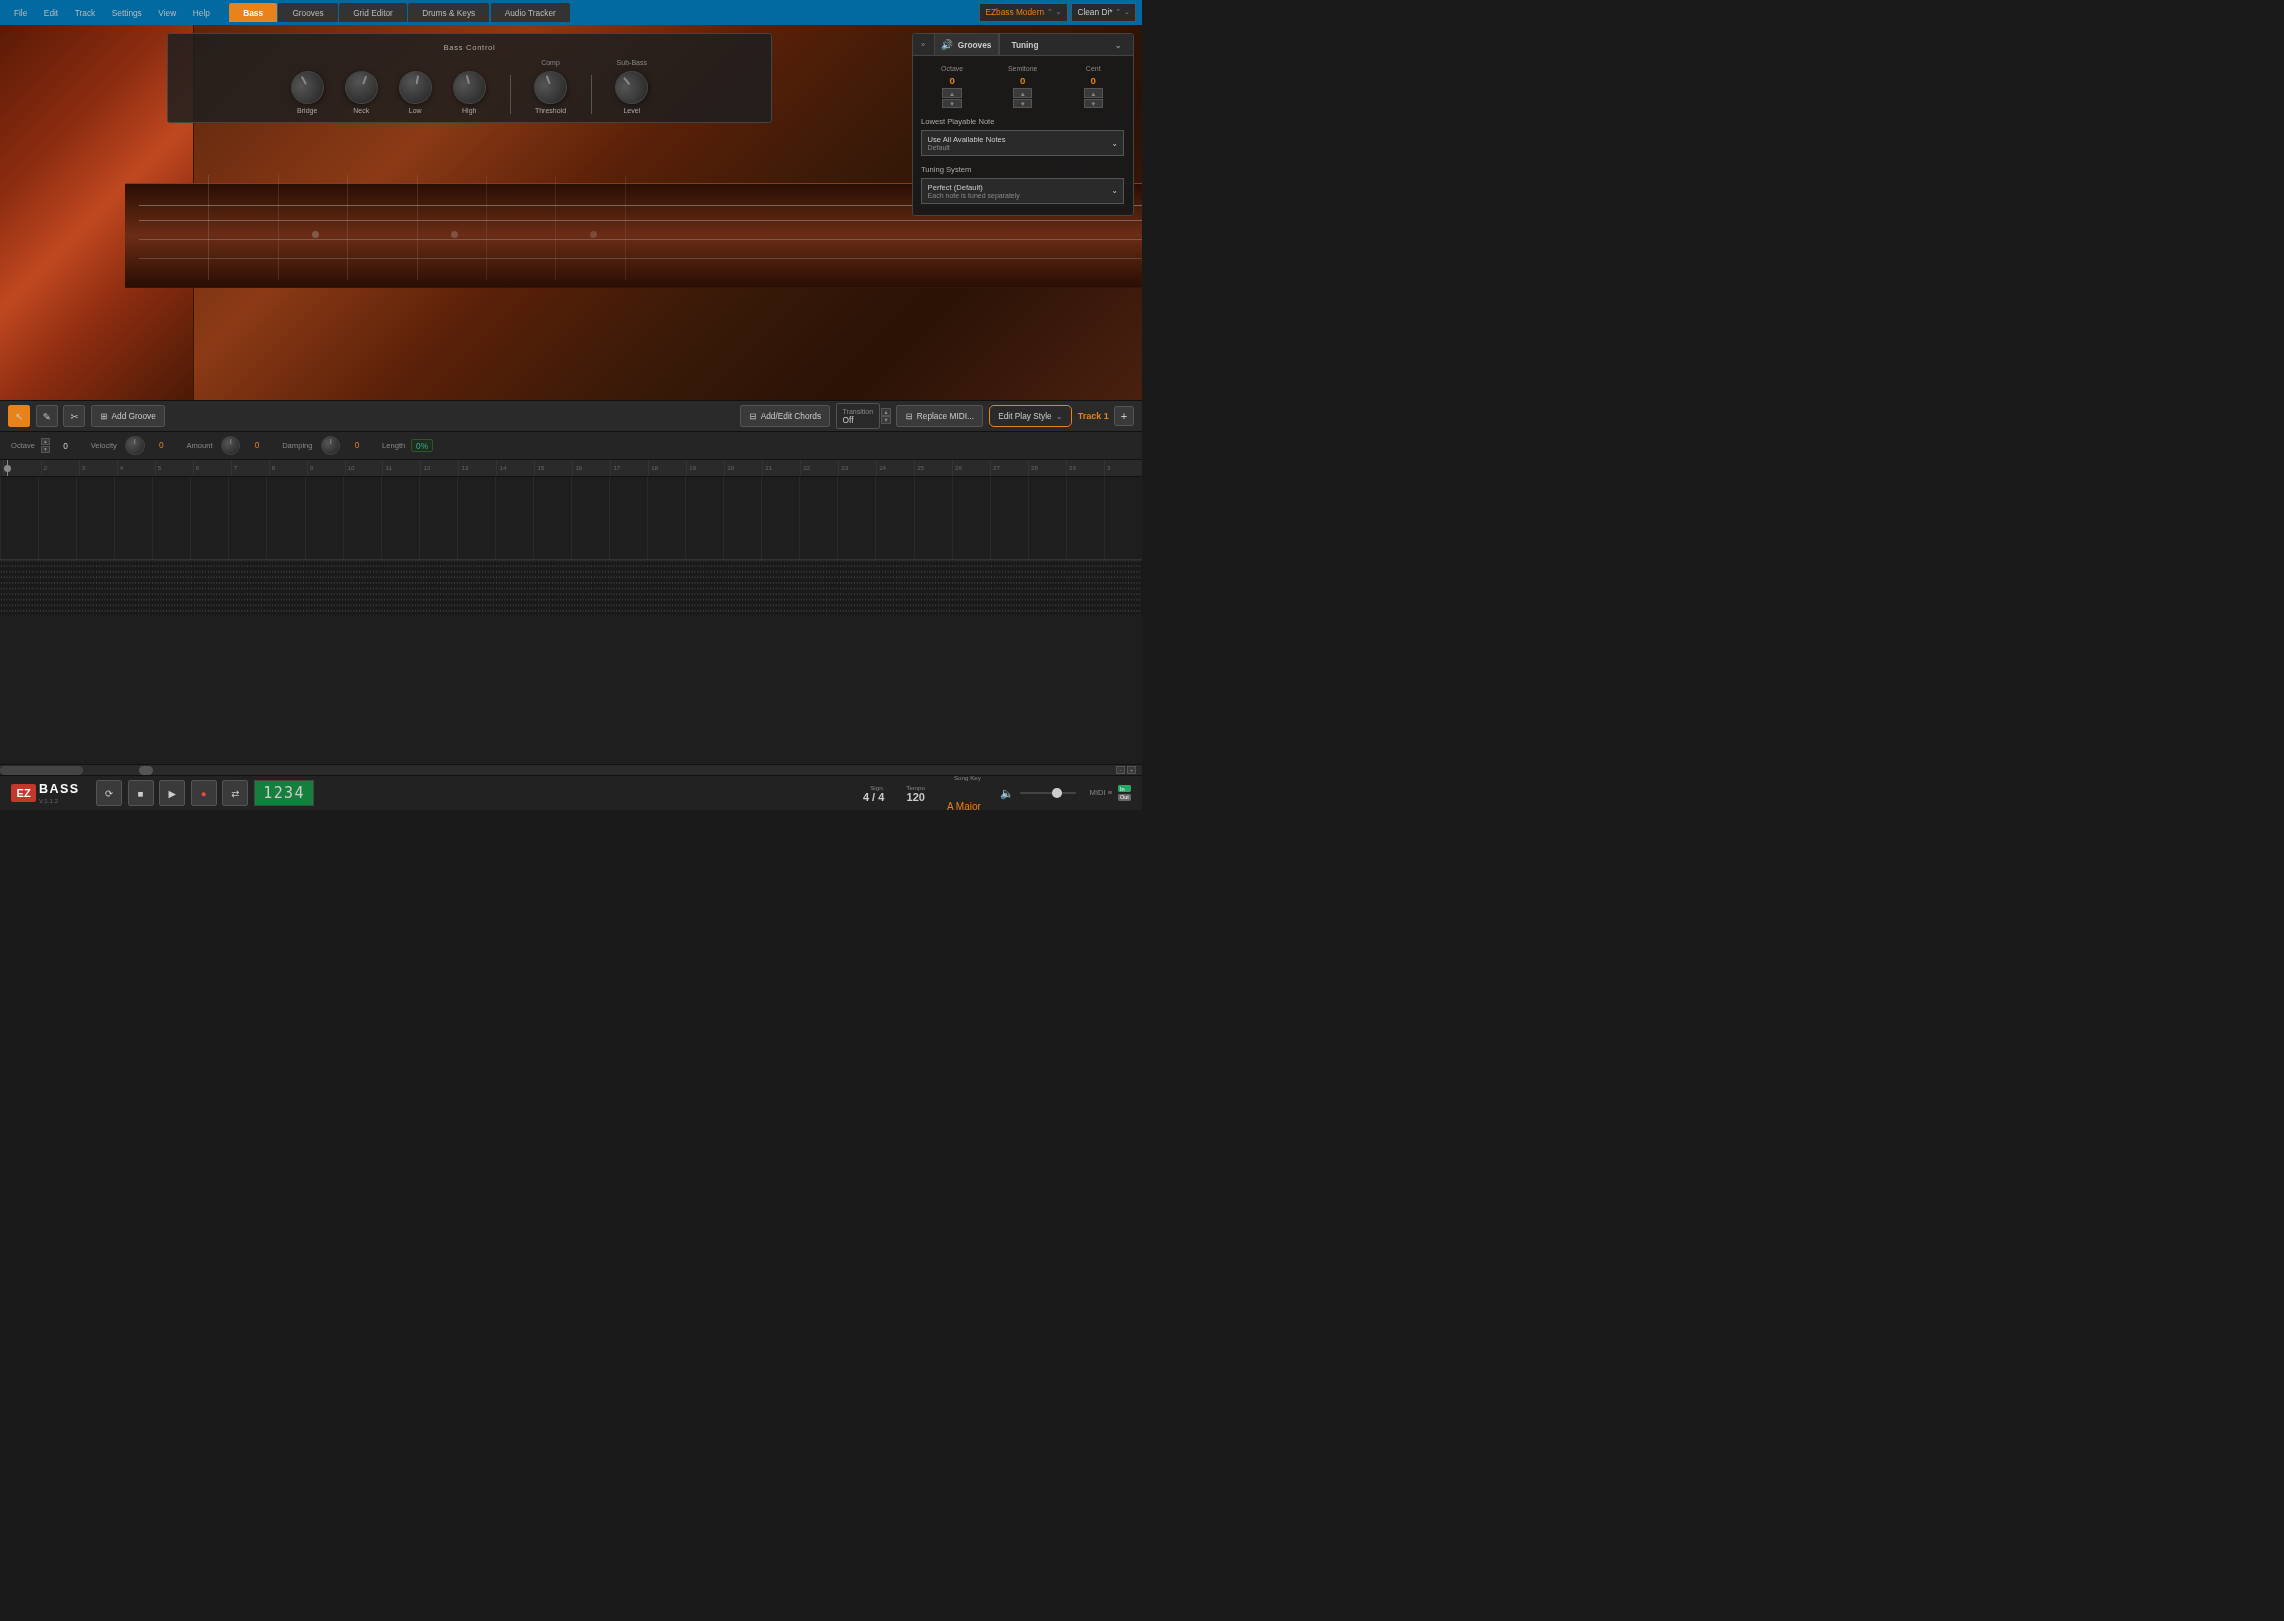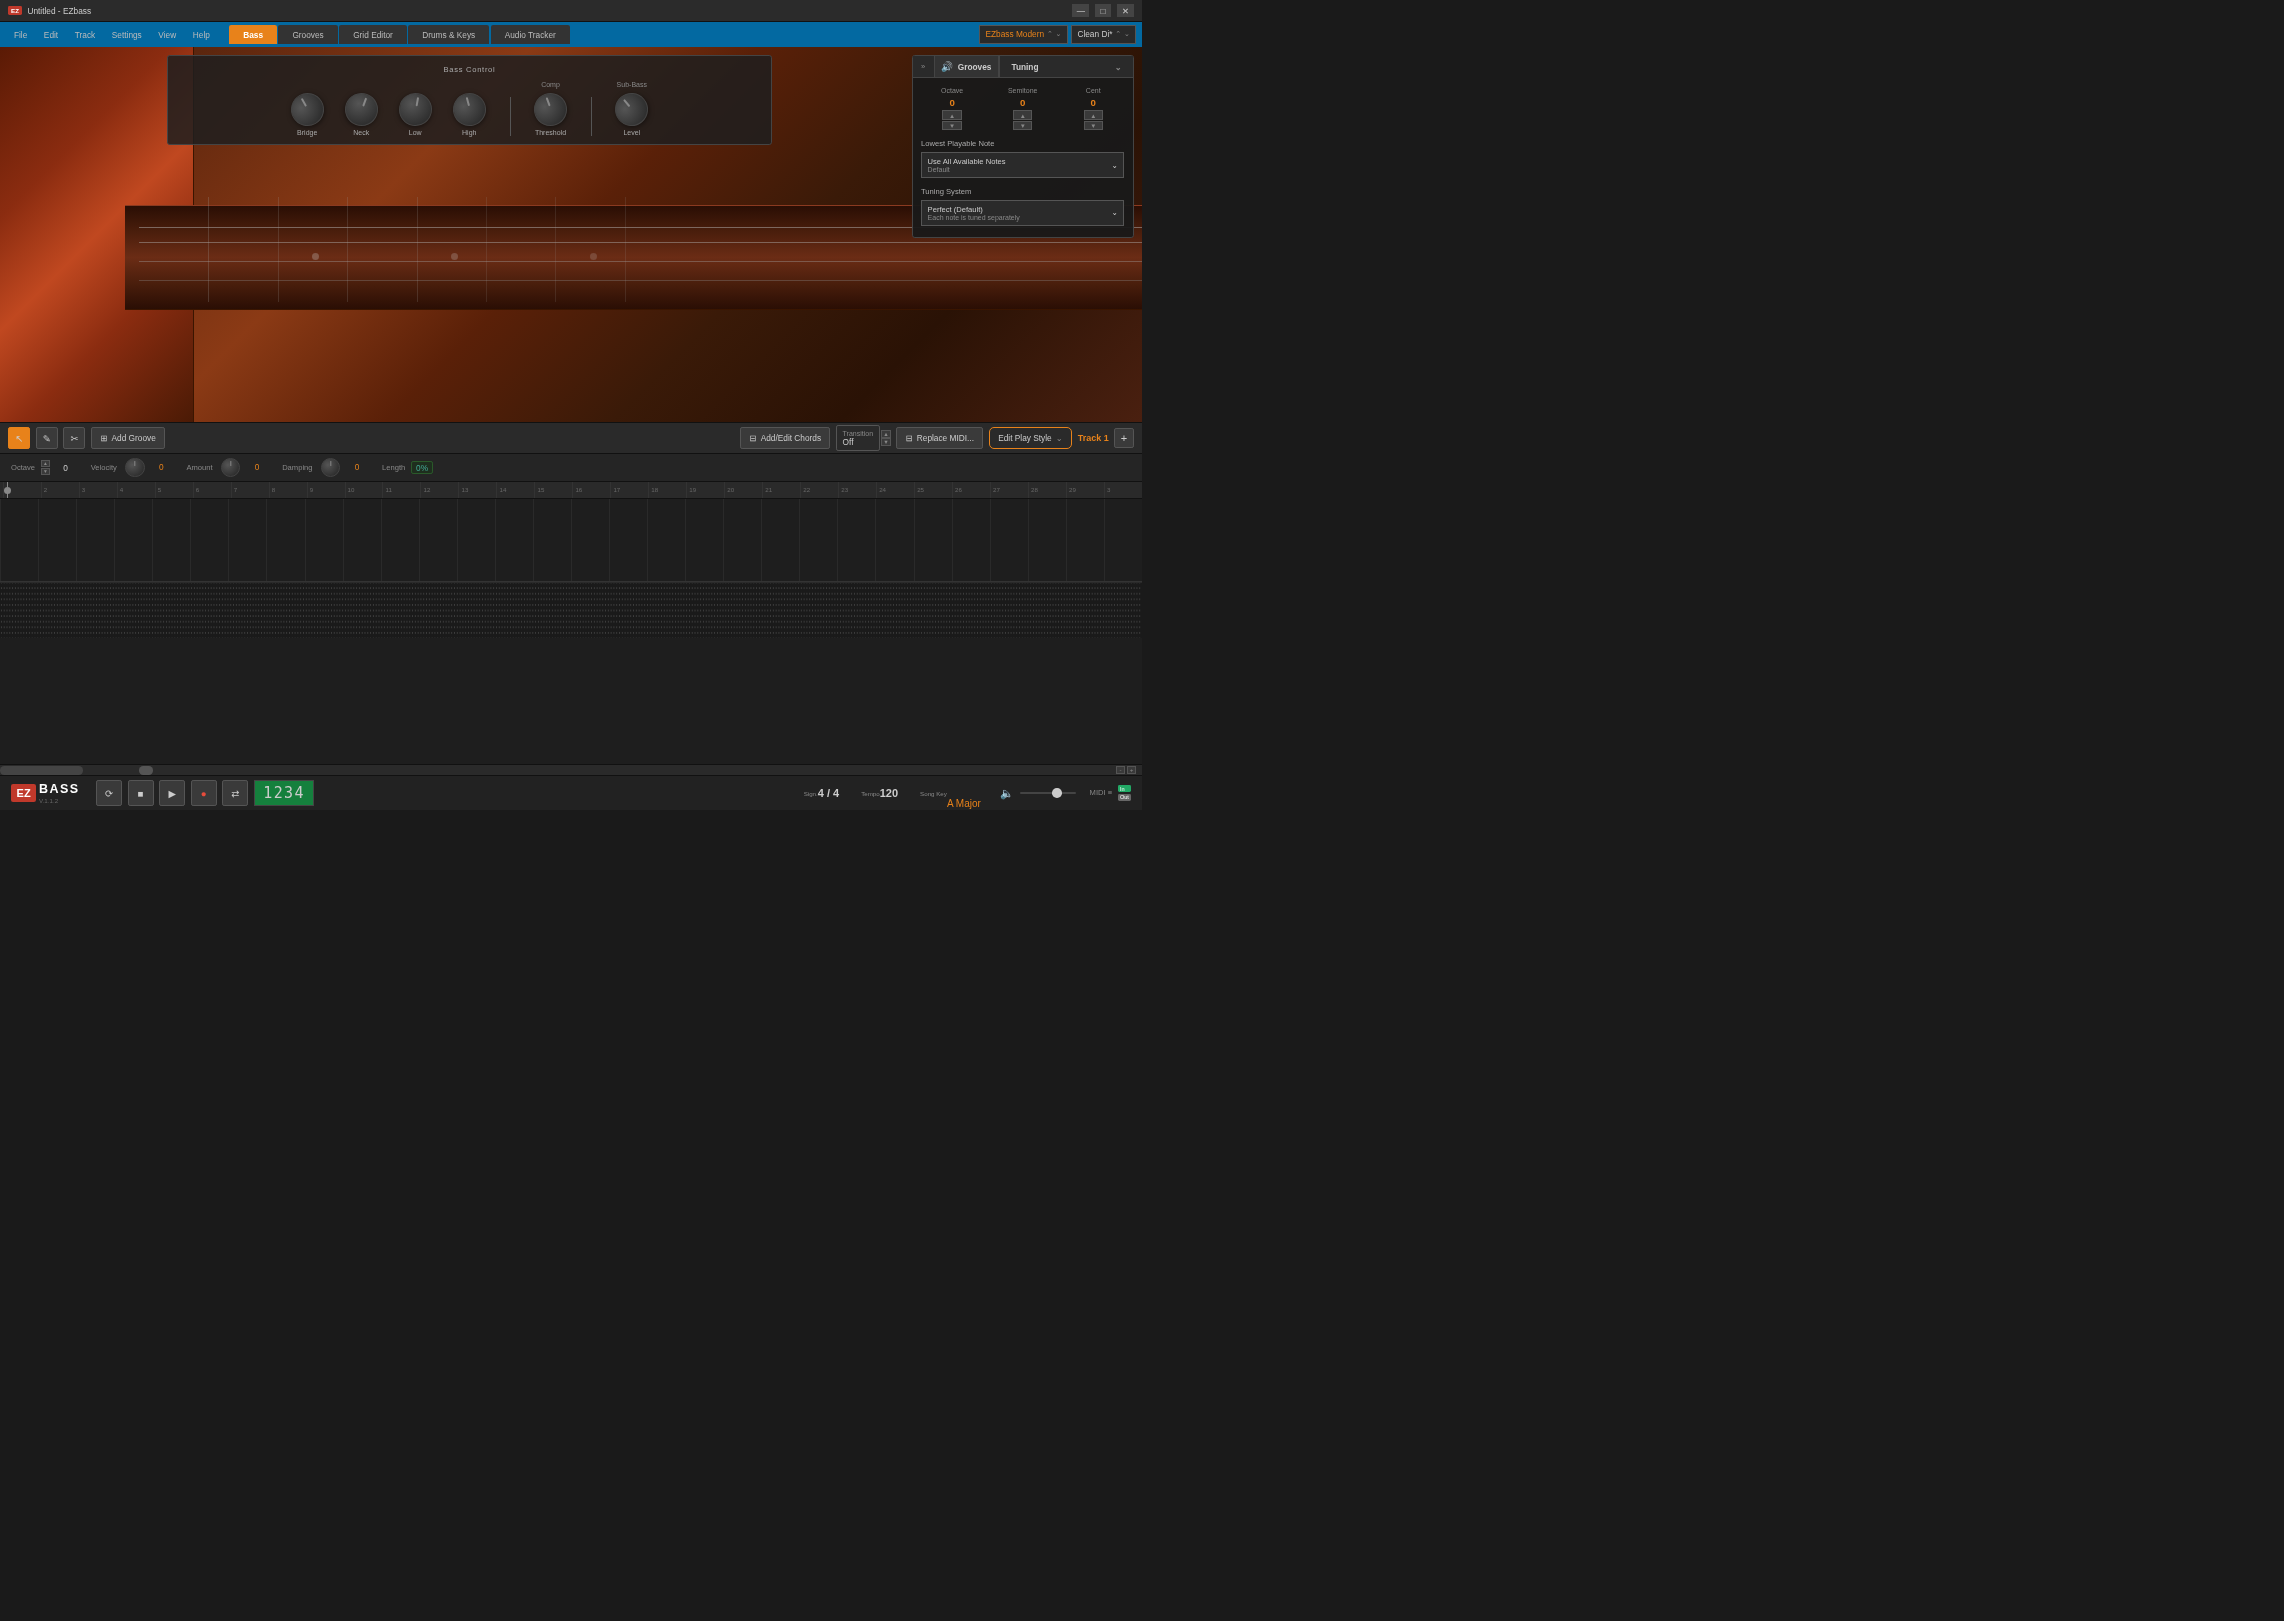--- a/index.html
+++ b/index.html
@@ -700,22 +700,22 @@
 
     .tempo-area {
       display: flex;
       align-items: center;
       gap: 22px;
       margin-left: auto;
     }
 
     .tempo-group {
       display: flex;
-      flex-direction: row;
-      align-items: center;
+      flex-direction: column;
+      align-items: flex-end;
     }
 
     .tempo-title {
       font-size: 6.2px;
       color: #888;
     }
 
     .tempo-value {
       font-size: 10px;
       color: #e8821a;
@@ -808,31 +808,20 @@
       font-size: 6.2px;
       cursor: pointer;
       display: flex; align-items: center; justify-content: center;
     }
   </style>
 </head>
 <body>
 
 <div id="app">
 
-  <div id="titlebar">
-    <div id="titlebar-left">
-      <span id="app-logo">EZ</span>
-      <span id="titlebar-title">Untitled - EZbass</span>
-    </div>
-    <div id="titlebar-controls">
-      <button class="title-btn">—</button>
-      <button class="title-btn">□</button>
-      <button class="title-btn" id="close-btn">✕</button>
-    </div>
-  </div>
 
   <div id="menubar">
     <span class="menu-item">File</span>
     <span class="menu-item">Edit</span>
     <span class="menu-item">Track</span>
     <span class="menu-item">Settings</span>
     <span class="menu-item">View</span>
     <span class="menu-item">Help</span>
 
     <div id="nav-tabs">

